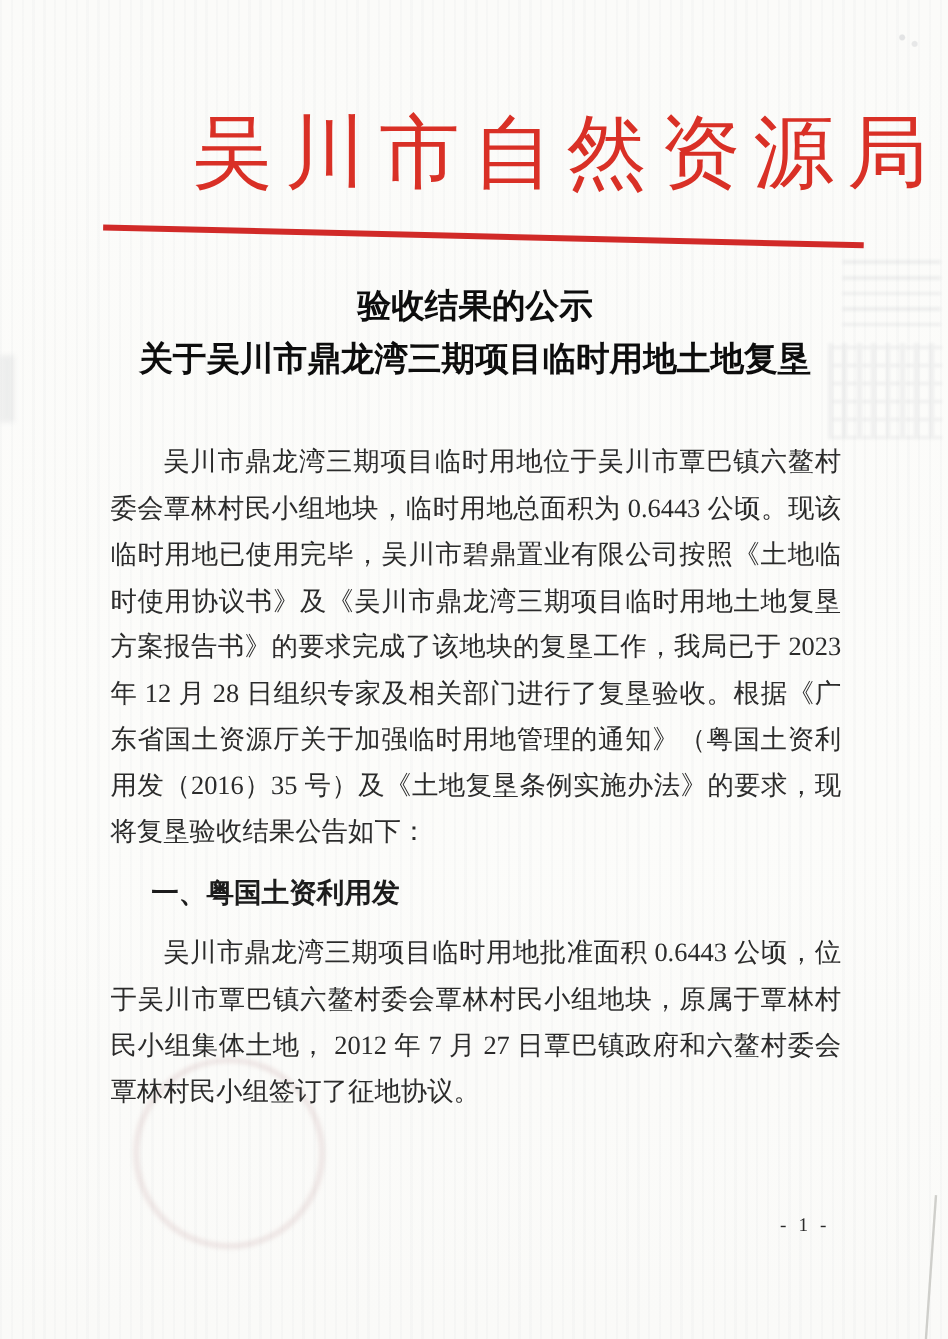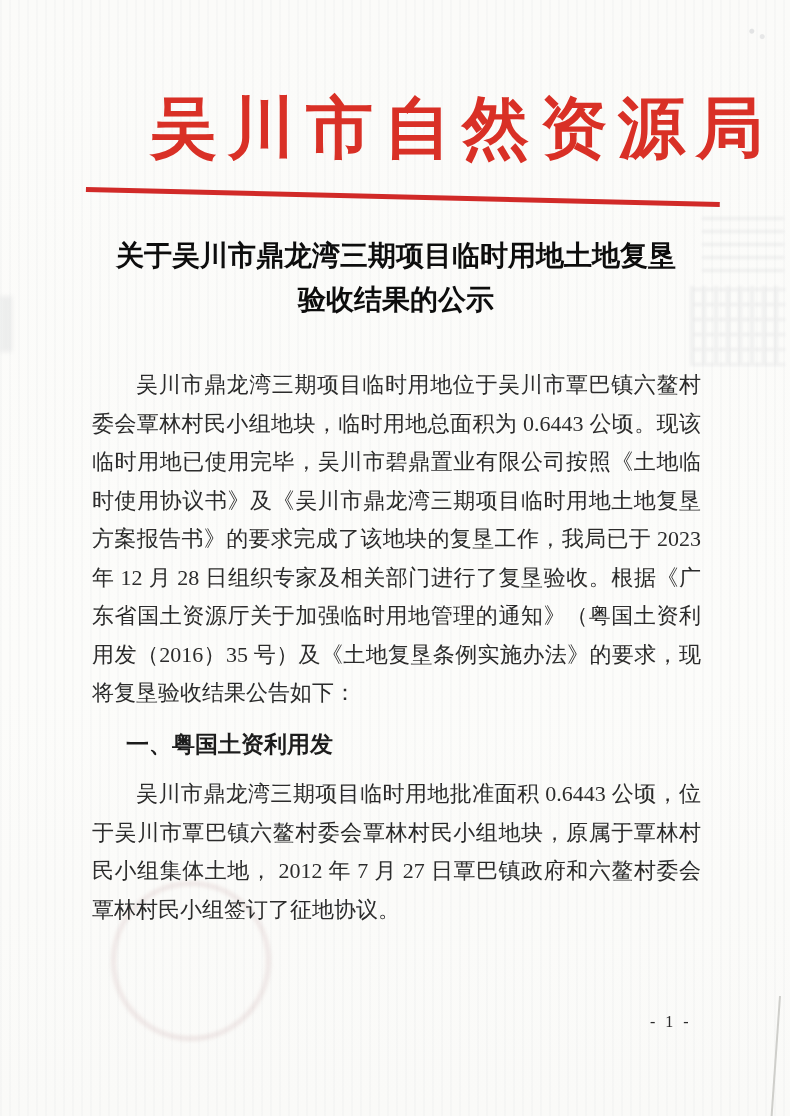--- a/index.html
+++ b/index.html
@@ -8,22 +8,22 @@
     width:790px;height:1116px;
     margin:0 auto;
     background:
       repeating-linear-gradient(90deg, rgba(160,168,178,0.05) 0 2px, rgba(0,0,0,0) 2px 9px),
       linear-gradient(180deg,#fbfbf9 0%,#fcfcfa 60%,#fafaf8 100%);
     overflow:hidden;
     font-family:"Liberation Serif", serif;
   }
   
   .agency{
-    position:absolute;left:150px;top:92px;
-    font-size:67px;line-height:1.1;font-weight:700;
+    position:absolute;left:160px;top:92px;
+    font-size:67px;line-height:1.1;font-weight:400;
     color:#d93026;letter-spacing:11px;white-space:nowrap;
   }
   .redline{
     position:absolute;left:86px;top:187px;
     width:634px;height:5px;background:#d12a28;
     transform:rotate(1.35deg);transform-origin:left top;
   }
   
   .doc-title{
     position:absolute;left:79px;top:234px;width:634px;
@@ -87,22 +87,22 @@
   <div class="ghost-right-a"></div>
   <div class="ghost-right-b"></div>
   <div class="ghost-left"></div>
   <div class="seal-ghost"></div>
   <div class="page-edge"></div>
 
   <div class="agency">吴川市自然资源局</div>
   <div class="redline"></div>
 
   <div class="doc-title">
+    <div>验收结果的公示</div>
     <div>关于吴川市鼎龙湾三期项目临时用地土地复垦</div>
-    <div>验收结果的公示</div>
   </div>
 
   <div class="bodytext">
     <p class="para">吴川市鼎龙湾三期项目临时用地位于吴川市覃巴镇六鳌村委会覃林村民小组地块，临时用地总面积为 0.6443 公顷。现该临时用地已使用完毕，吴川市碧鼎置业有限公司按照《土地临时使用协议书》及《吴川市鼎龙湾三期项目临时用地土地复垦方案报告书》的要求完成了该地块的复垦工作，我局已于 2023 年 12 月 28 日组织专家及相关部门进行了复垦验收。根据《广东省国土资源厅关于加强临时用地管理的通知》（粤国土资利用发（2016）35 号）及《土地复垦条例实施办法》的要求，现将复垦验收结果公告如下：</p>
     <h3 class="heading">一、粤国土资利用发</h3>
     <p class="para">吴川市鼎龙湾三期项目临时用地批准面积 0.6443 公顷，位于吴川市覃巴镇六鳌村委会覃林村民小组地块，原属于覃林村民小组集体土地， 2012 年 7 月 27 日覃巴镇政府和六鳌村委会覃林村民小组签订了征地协议。</p>
   </div>
 
   <div class="pagenum">- 1 -</div>
 

